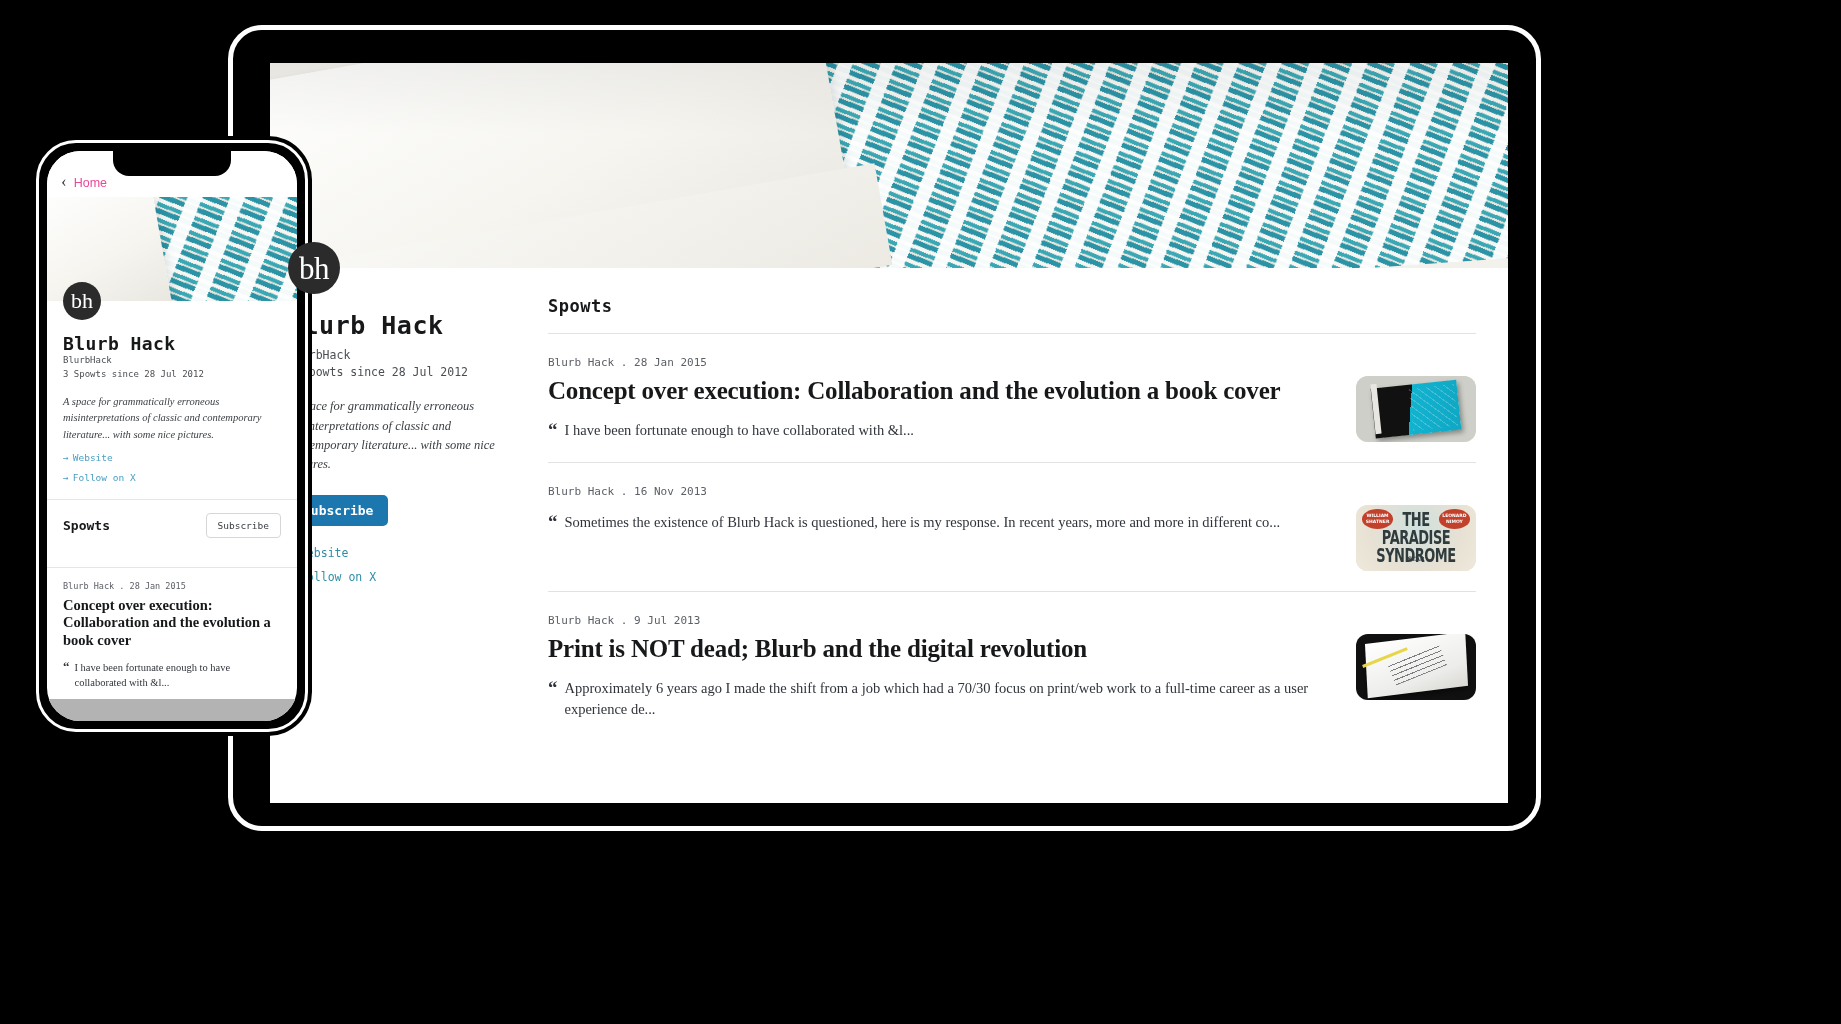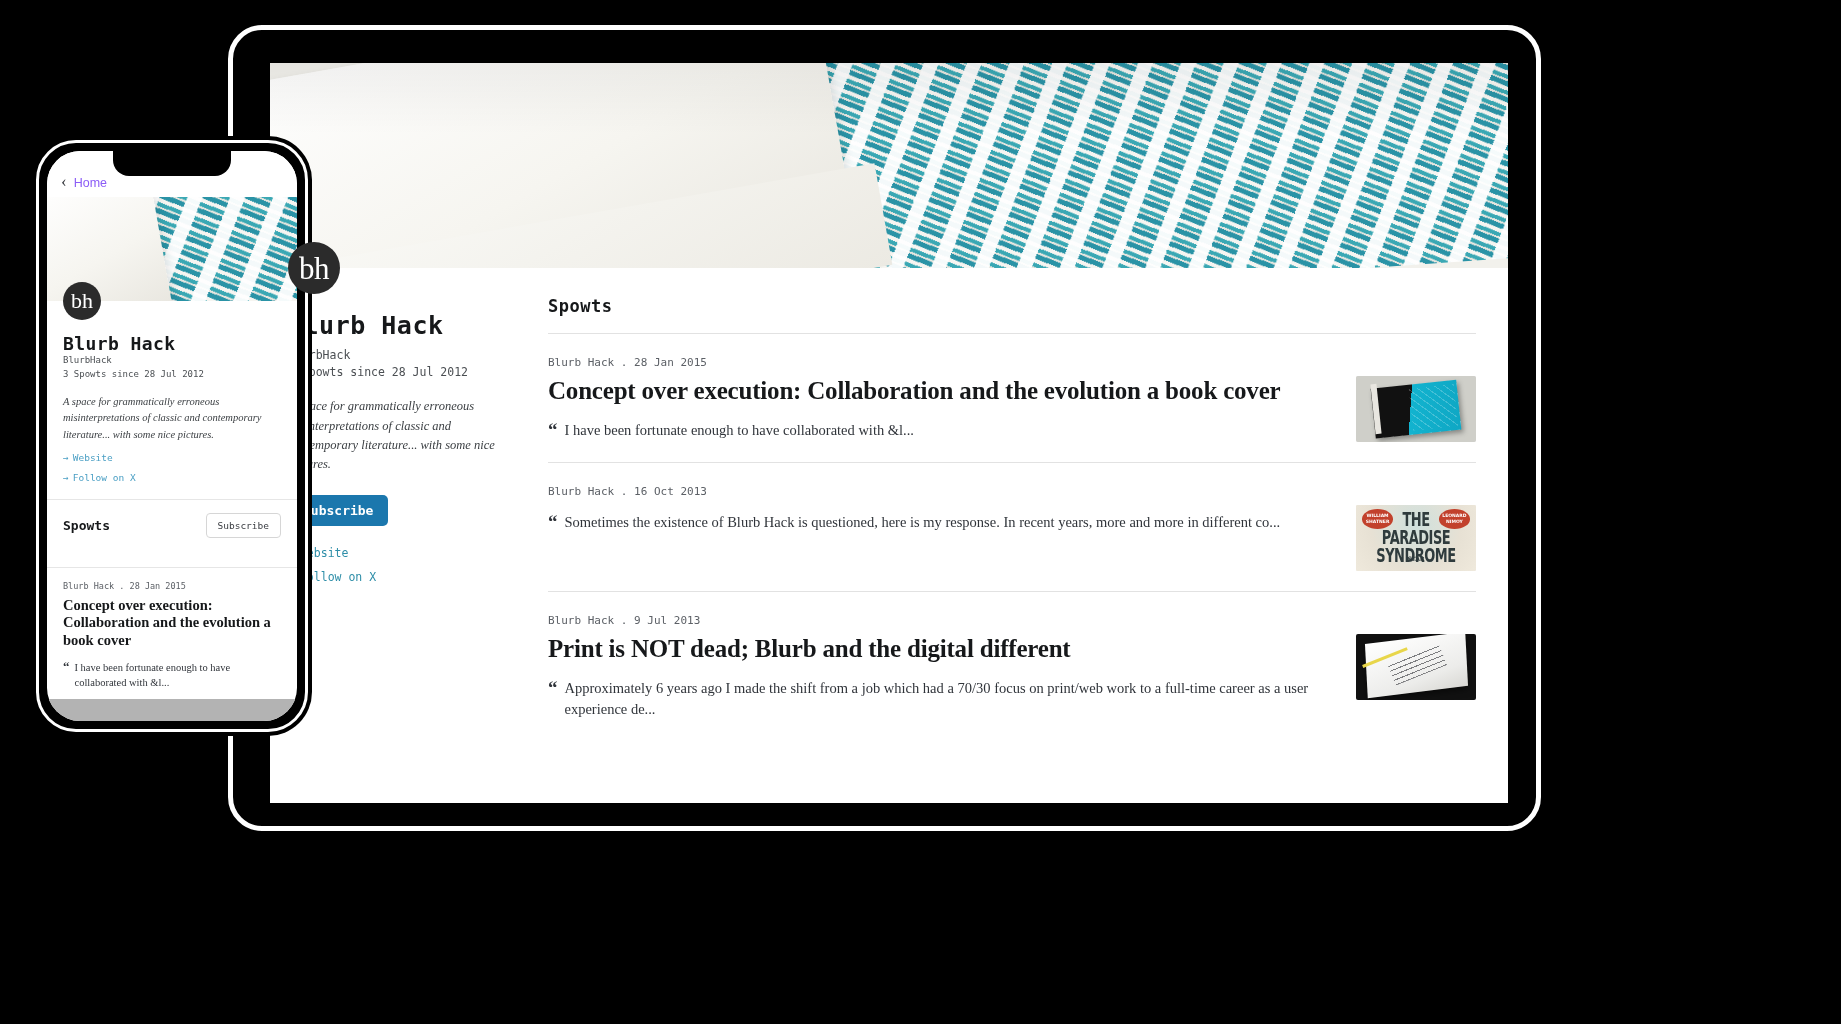--- a/index.html
+++ b/index.html
@@ -134,21 +134,21 @@
     font-size:14.5px; color:#30343a; line-height:1.48;
     margin-top:14px; display:flex; gap:7px;
   }
   .qmark {
     font-family:"Liberation Serif", serif;
     font-weight:bold; font-size:19px; color:#30343a;
     line-height:1; flex:0 0 auto;
   }
   .thumb {
     width:120px; height:66px; flex:0 0 120px;
-    border-radius:2px; overflow:hidden; position:relative;
+    border-radius:12px; overflow:hidden; position:relative;
     background:#ddd; align-self:flex-start; margin-top:20px;
   }
   .thumb.t1 { height:66px; }
 
   
   .th1 { position:absolute; inset:0; background:#cfcfc9; }
   .th1 .book {
     position:absolute; left:14%; top:12%; width:72%; height:76%;
     background:linear-gradient(100deg,#111 0%,#111 44%,#12b3cf 44%,#0fa7c4 100%);
     transform:rotate(-6deg); box-shadow:2px 3px 5px rgba(0,0,0,.35);
@@ -229,21 +229,21 @@
     z-index:10;
   }
   .nav-bar {
     height:46px; display:flex; align-items:flex-end; gap:7px;
     padding:0 14px 7px 14px; background:#fff;
   }
   .chev {
     font-size:17px; color:#3a3d42; line-height:1;
     font-family:"Liberation Serif", serif; cursor:pointer;
   }
-  .nav-label { font-size:12.5px; color:#8b5cf6; }
+  .nav-label { font-size:12.5px; color:#ec4899; }
 
   .p-banner { position:relative; height:104px; overflow:hidden; background:#f2f1ec; }
   .p-body { padding:0 16px; }
   .p-avatar {
     width:38px; height:38px; border-radius:50%; background:#2b2b2b;
     color:#fff; display:flex; align-items:center; justify-content:center;
     font-family:"Liberation Serif", serif; font-size:22px;
     margin-top:-19px; position:relative; z-index:3;
   }
   .p-title {
@@ -353,21 +353,21 @@
             <div class="thumb t1">
               <div class="th1">
                 <div class="book"></div>
                 <div class="spine"></div>
               </div>
             </div>
           </div>
 
           <div class="post">
             <div class="post-main">
-              <div class="post-meta">Blurb Hack . 16 Oct 2013</div>
+              <div class="post-meta">Blurb Hack . 16 Nov 2013</div>
               <div class="post-excerpt">
                 <span class="qmark">“</span>
                 <span>Sometimes the existence of Blurb Hack is questioned, here is my response. In recent years, more and more in different co...</span>
               </div>
             </div>
             <div class="thumb">
               <div class="th2">
                 <div class="tone"></div>
                 <div class="badge l">WILLIAM SHATNER</div>
                 <div class="badge r">LEONARD NIMOY</div>
@@ -377,21 +377,21 @@
                   <div>SYNDROME</div>
                 </div>
                 <div class="star">STAR</div>
               </div>
             </div>
           </div>
 
           <div class="post">
             <div class="post-main">
               <div class="post-meta">Blurb Hack . 9 Jul 2013</div>
-              <div class="post-title">Print is NOT dead; Blurb and the digital different</div>
+              <div class="post-title">Print is NOT dead; Blurb and the digital revolution</div>
               <div class="post-excerpt">
                 <span class="qmark">“</span>
                 <span>Approximately 6 years ago I made the shift from a job which had a 70/30 focus on print/web work to a full-time career as a user experience de...</span>
               </div>
             </div>
             <div class="thumb">
               <div class="th3">
                 <div class="page"></div>
                 <div class="yellow"></div>
                 <div class="lines"></div>

